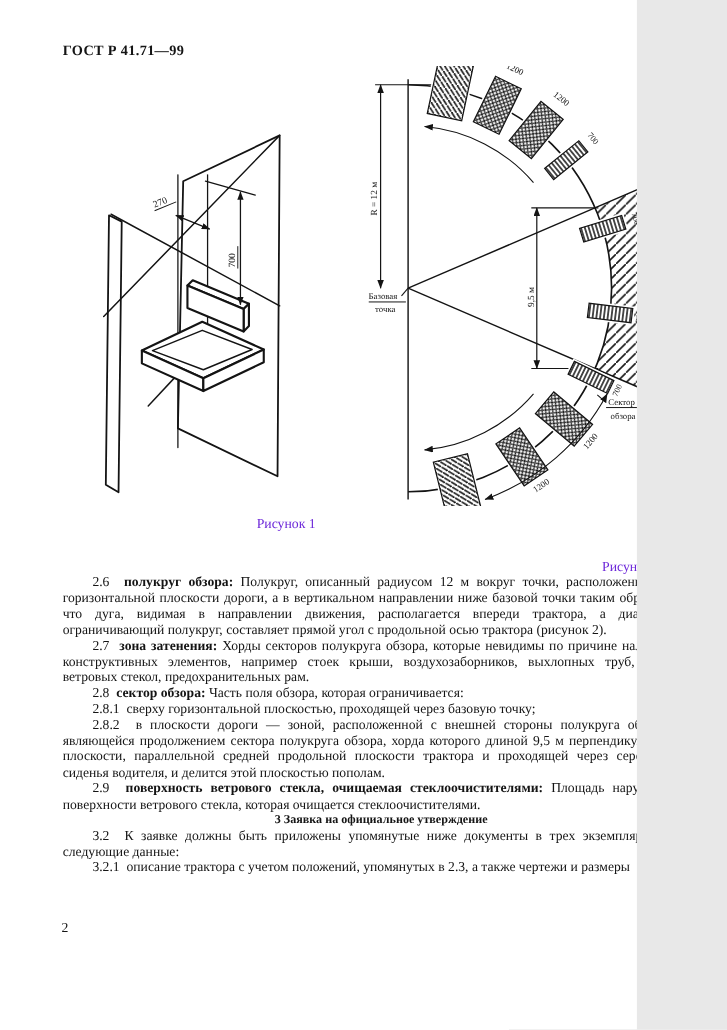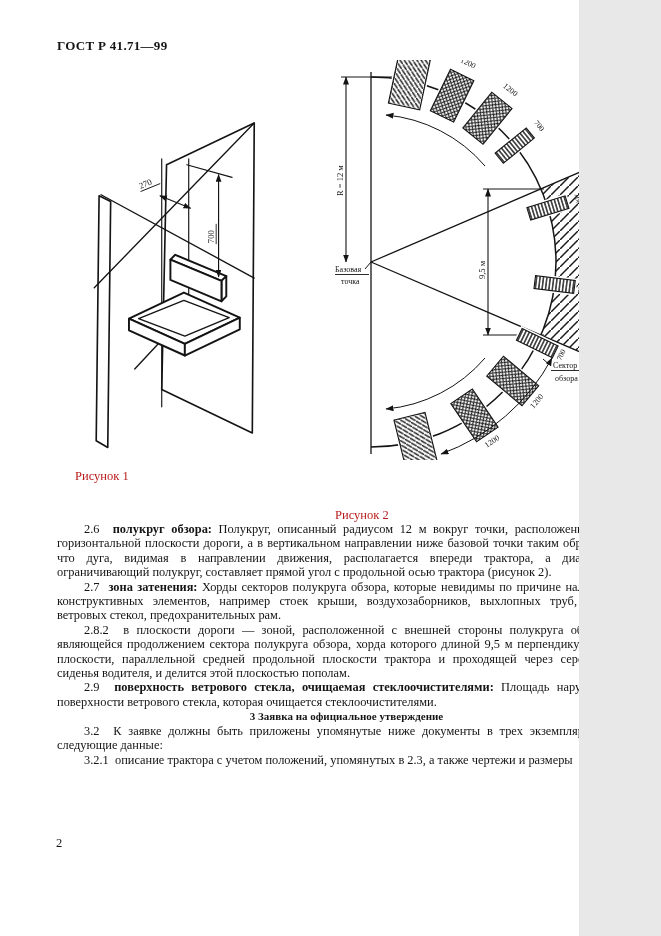--- a/index.html
+++ b/index.html
@@ -11,22 +11,22 @@
     color:#141414;
     overflow:hidden;
   }
   .doc-number{
     position:absolute;left:57px;top:38px;
     font-size:13px;font-weight:bold;letter-spacing:.3px;
   }
   .fig{position:absolute;}
   .fig svg{display:block;}
   .fig-caption{
-    position:absolute;text-align:left;
-    font-size:12.5px;color:#b91c1c;
+    position:absolute;text-align:right;
+    font-size:12.5px;color:#6d28d9;
   }
   .fig1-cap{left:75px;top:469px;width:212px;}
   .fig2-cap{left:335px;top:469px;width:266px;margin-top:39px;}
   .body-text{
     position:absolute;left:57px;top:502px;width:552px;
     font-size:12.4px;line-height:14.4px;text-align:justify;margin-top:20px;
   }
   .body-text p{margin:0;text-indent:27px;}
   .body-text b{font-weight:bold;}
   .section-heading{
@@ -221,20 +221,22 @@
         <polyline points="259,305 284,298 277,256" fill="none" stroke="#141414" stroke-width="1"></polyline>
         <line x1="216" y1="306" x2="208" y2="299" stroke="#141414" stroke-width="1"></line>
       </g>
     </svg>
   </div>
   <div class="fig-caption fig2-cap">Рисунок 2</div>
 
   <div class="body-text">
     <p><span>2.6</span>&nbsp; <b>полукруг обзора:</b> <span>Полукруг, описанный радиусом 12 м вокруг точки, расположенной в горизонтальной плоскости дороги, а в вертикальном направлении ниже базовой точки таким образом, что дуга, видимая в направлении движения, располагается впереди трактора, а диаметр, ограничивающий полукруг, составляет прямой угол с продольной осью трактора (рисунок 2).</span></p>
     <p><span>2.7</span>&nbsp; <b>зона затенения:</b> <span>Хорды секторов полукруга обзора, которые невидимы по причине наличия конструктивных элементов, например стоек крыши, воздухозаборников, выхлопных труб, рам, ветровых стекол, предохранительных рам.</span></p>
+    <p><span>2.8</span>&nbsp; <b>сектор обзора:</b> <span>Часть поля обзора, которая ограничивается:</span></p>
+    <p><span>2.8.1</span>&nbsp; <span>сверху горизонтальной плоскостью, проходящей через базовую точку;</span></p>
     <p><span>2.8.2</span>&nbsp; <span>в плоскости дороги — зоной, расположенной с внешней стороны полукруга обзора, являющейся продолжением сектора полукруга обзора, хорда которого длиной 9,5 м перпендикулярна плоскости, параллельной средней продольной плоскости трактора и проходящей через середину сиденья водителя, и делится этой плоскостью пополам.</span></p>
     <p><span>2.9</span>&nbsp; <b>поверхность ветрового стекла, очищаемая стеклоочистителями:</b> <span>Площадь наружной поверхности ветрового стекла, которая очищается стеклоочистителями.</span></p>
 
     <p class="section-heading">3 Заявка на официальное утверждение</p>
 
     <p><span>3.2</span>&nbsp; <span>К заявке должны быть приложены упомянутые ниже документы в трех экземплярах и следующие данные:</span></p>
     <p><span>3.2.1</span>&nbsp; <span>описание трактора с учетом положений, упомянутых в 2.3, а также чертежи и размеры</span></p>
   </div>
 
   <div class="page-number">2</div>

